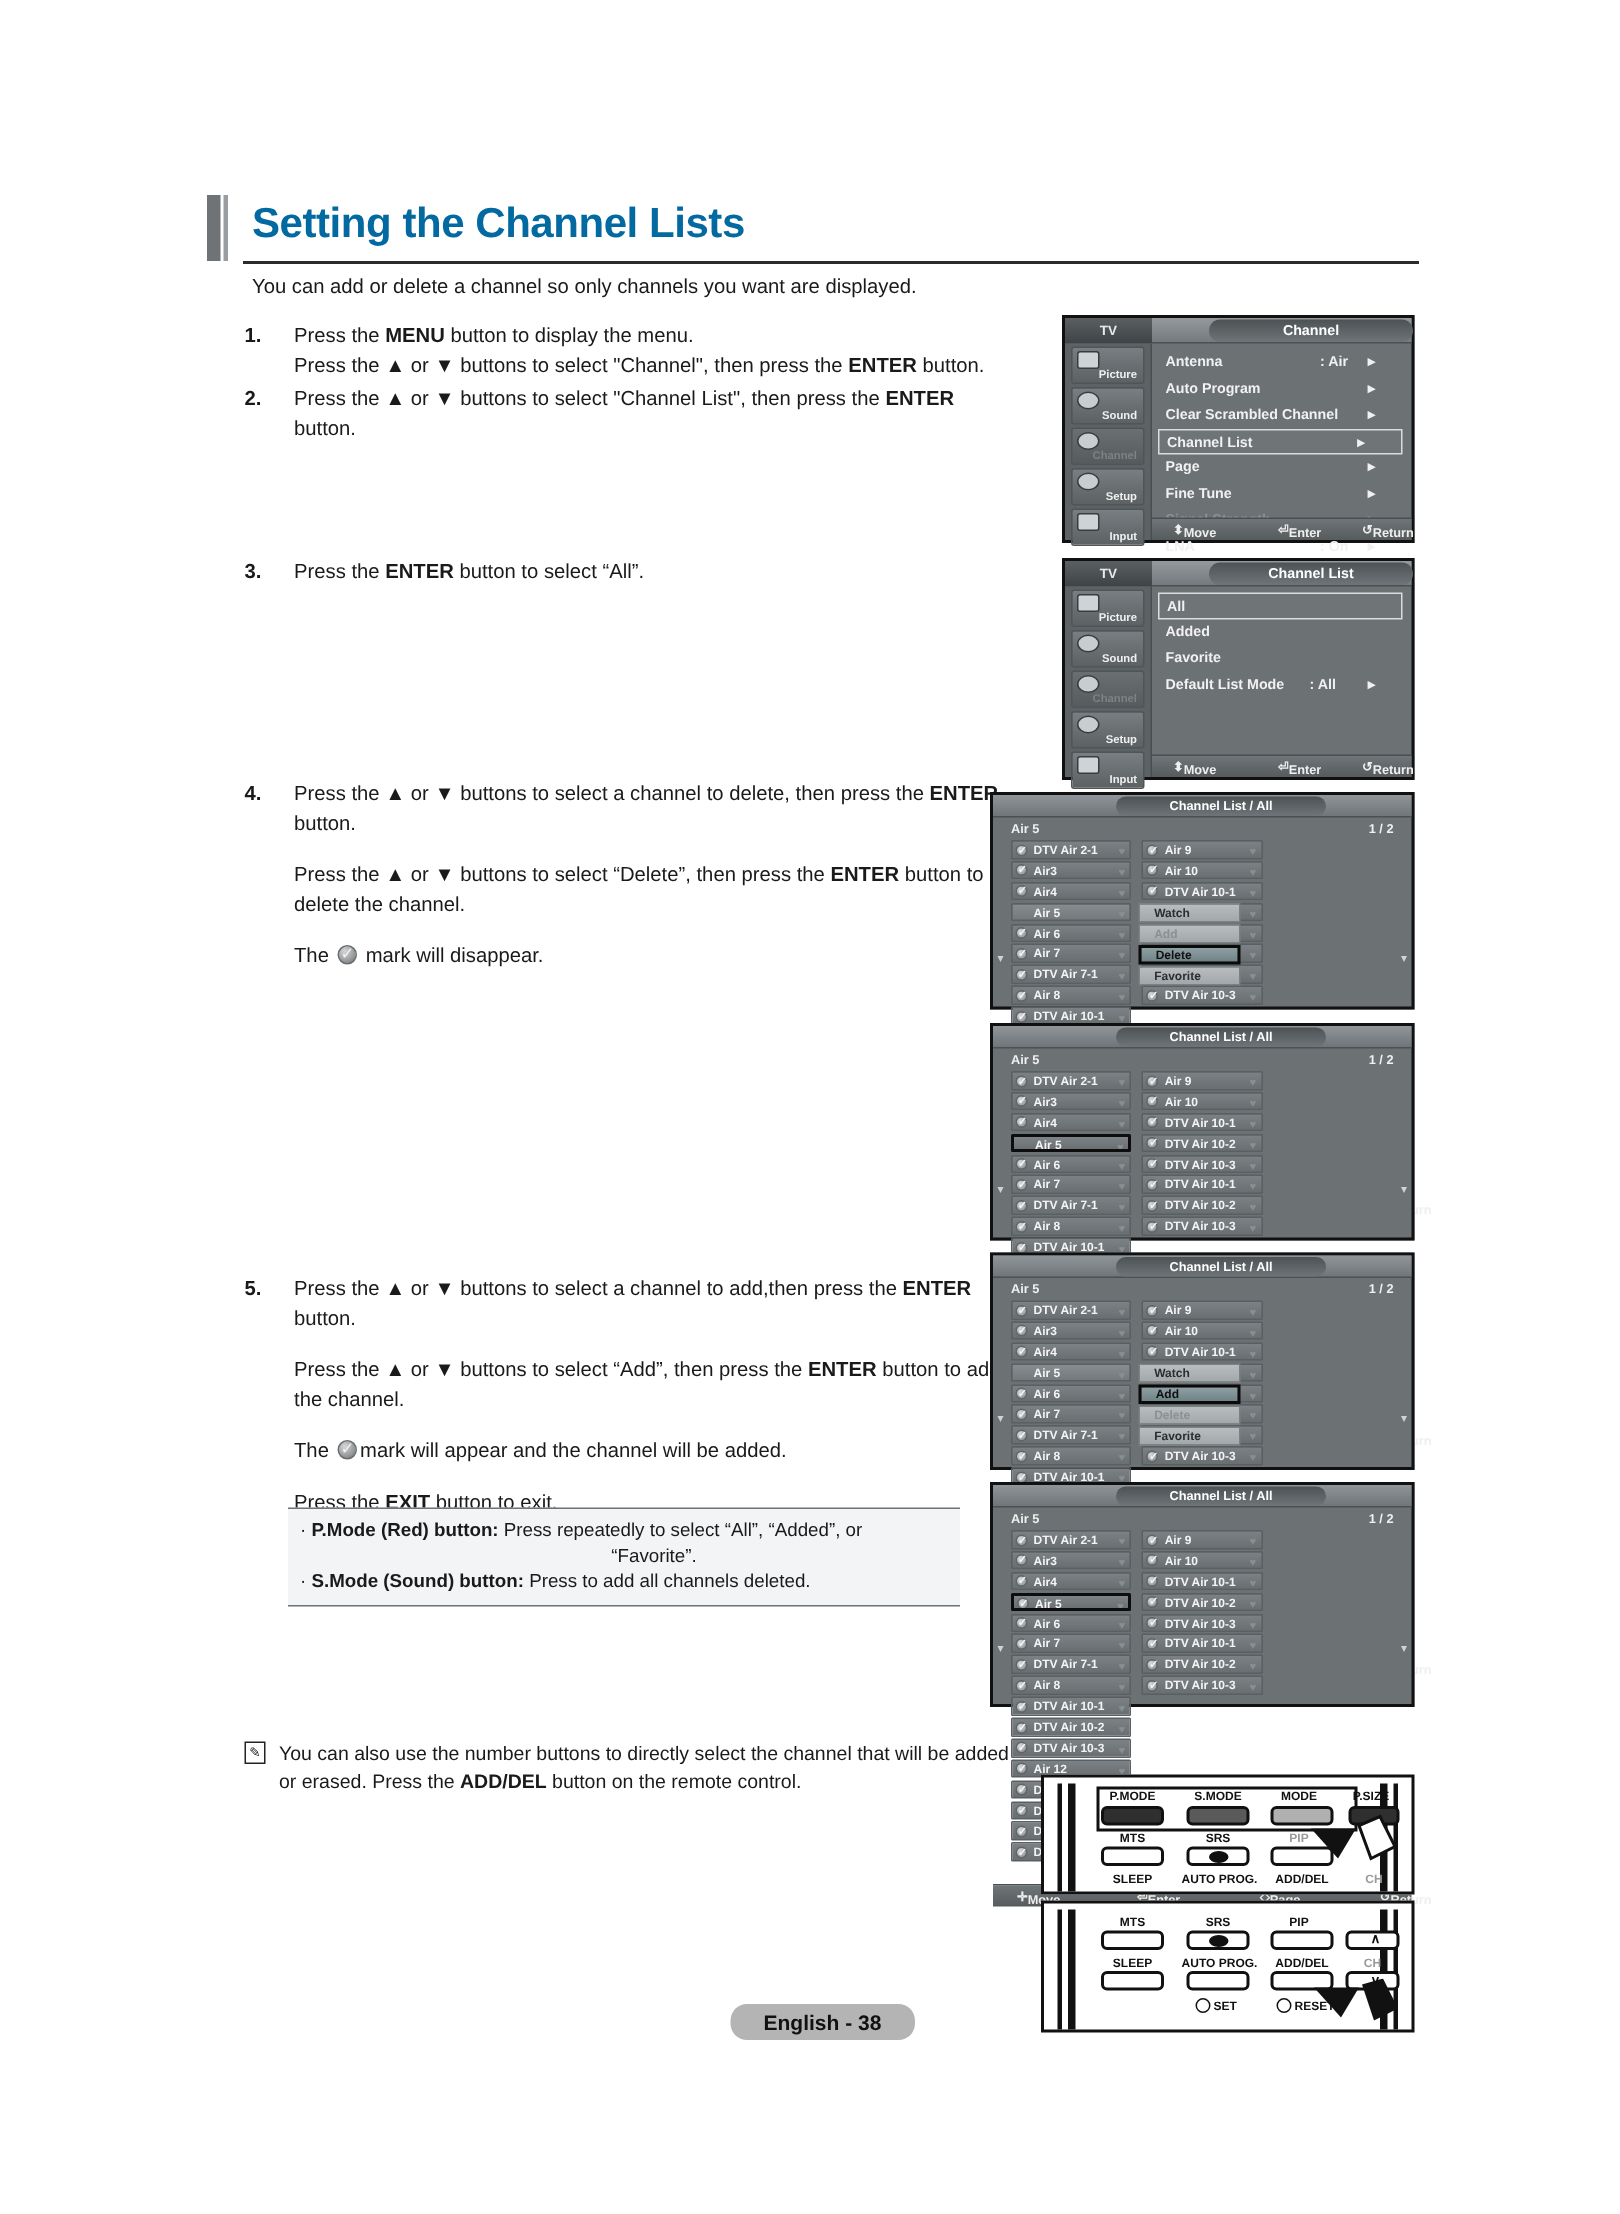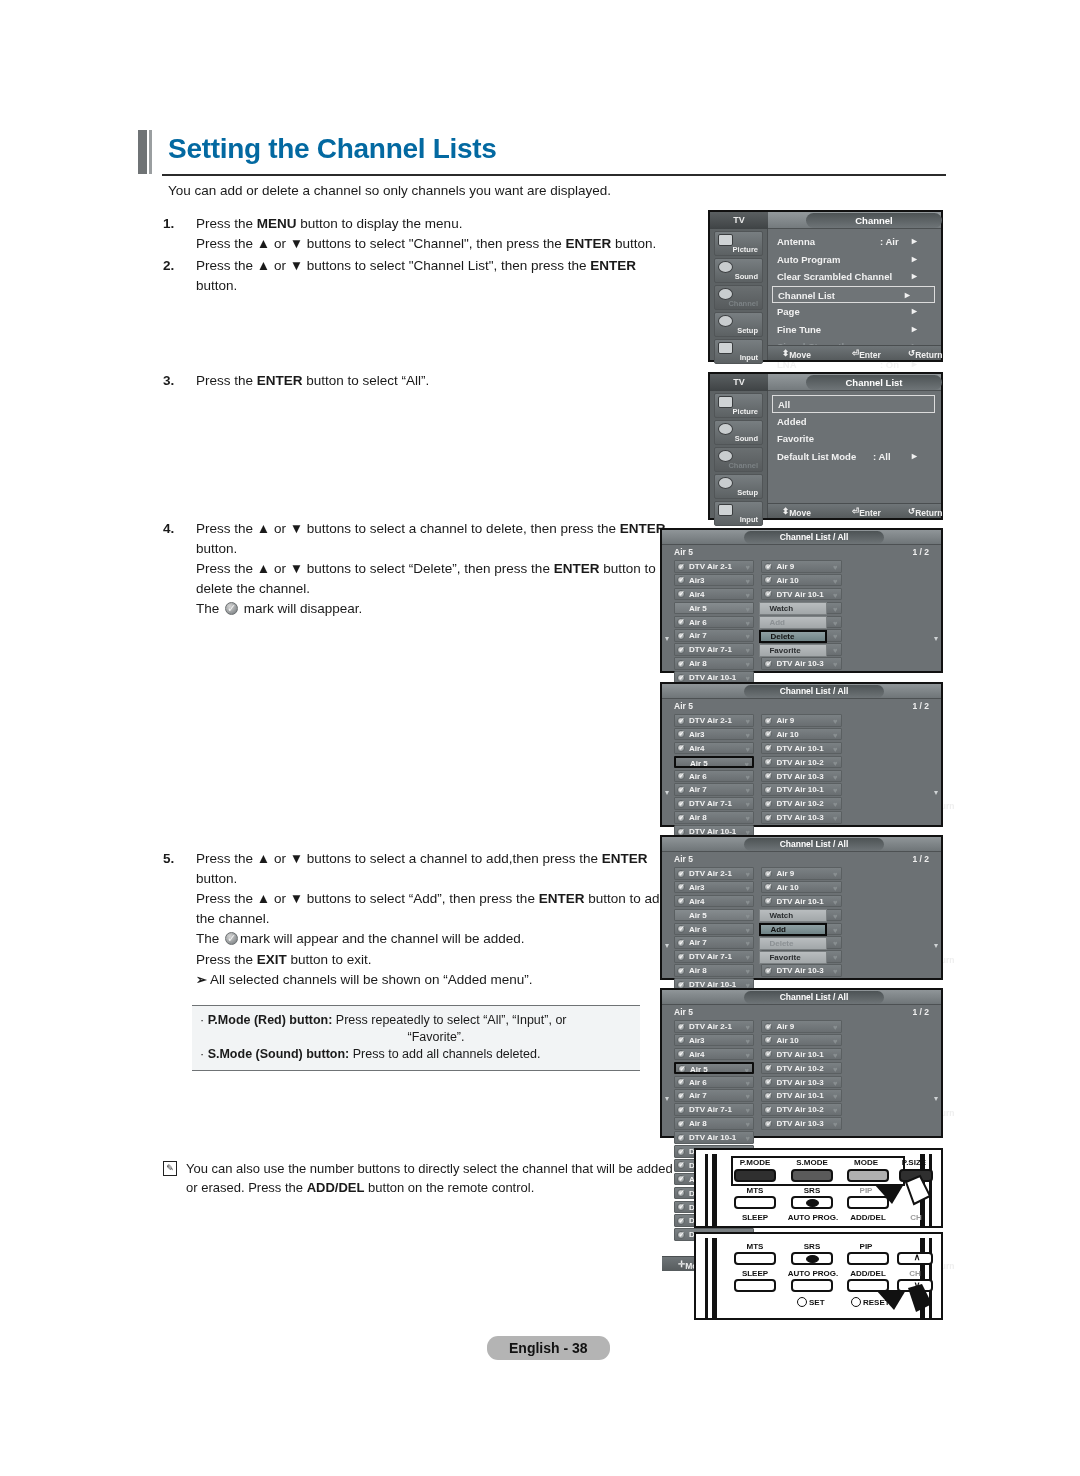--- a/index.html
+++ b/index.html
@@ -37,21 +37,21 @@
   .intro {
     position:absolute; left:168px; top:181px; width:500px;
     font-size:13.5px; line-height:19px;
   }
 
   
   .step { position:absolute; width:505px; font-size:13.5px; line-height:19.5px; }
   .step .num { position:absolute; left:0; top:0; width:26px; font-weight:bold; }
   .step .body { margin-left:33px; }
   .step .body p { margin:0 0 0 0; }
-  .step .body p + p { margin-top:1px; }
+  .step .body p + p { margin-top:15px; }
   b { font-weight:bold; }
 
   .step1 { left:163px; top:214px; }
   .step2 { left:163px; top:256px; }
   .step3 { left:163px; top:371px; }
   .step4 { left:163px; top:519px; }
   .step5 { left:163px; top:849px; }
 
   .mark-dot{
     display:inline-block; width:13px; height:13px; border-radius:50%;
@@ -253,21 +253,21 @@
     font-size:8.5px; font-weight:bold; color:#efefef;
   }
   .gp-foot span{ position:absolute; top:2px; }
 
   .scrollmark{
     position:absolute; font-size:8px; color:#cfd3d5;
   }
 
   
   .remote{
-    position:absolute; border:2px solid #111; background:#fff;
+    position:absolute; border:2px solid #111; background:#fff;margin-top:35px;
   }
   .rem-inner{ position:absolute; inset:0; }
   .rbar{ position:absolute; background:#111; }
   .rbtn{
     position:absolute; border:2px solid #111; border-radius:4px; background:#fff;
   }
   .rbtn.fill-dark{ background:#2f2f2f; }
   .rbtn.fill-mid{ background:#5a5a5a; }
   .rbtn.fill-light{ background:#b0b0b0; }
   .rlbl{
@@ -332,21 +332,21 @@
     <div class="body">
       <p>Press the ▲ or ▼ buttons to select a channel to add,then press the <b>ENTER</b> button.</p>
       <p>Press the ▲ or ▼ buttons to select “Add”, then press the <b>ENTER</b> button to add the channel.</p>
       <p>The <span class="mark-dot"></span>mark will appear and the channel will be added.</p>
       <p>Press the <b>EXIT</b> button to exit.</p>
       <p><span class="note-arrow">➢</span><span>All selected channels will be shown on “Added menu”.</span></p>
     </div>
   </div>
 
   <div class="bullet-box">
-    <div>· <b>P.Mode (Red) button:</b><span> Press repeatedly to select “All”, “Input”, or</span></div>
+    <div>· <b>P.Mode (Red) button:</b><span> Press repeatedly to select “All”, “Added”, or</span></div>
     <div class="indent">“Favorite”.</div>
     <div>· <b>S.Mode (Sound) button:</b><span> Press to add all channels deleted.</span></div>
   </div>
 
   <div class="bottom-note">
     <div class="icon-box">✎</div>
     <div class="txt"><span>You can also use the number buttons to directly select the channel that will be added or erased. Press the </span><b>ADD/DEL</b><span> button on the remote control.</span></div>
   </div>
 
   <div class="footer">English - 38</div>

